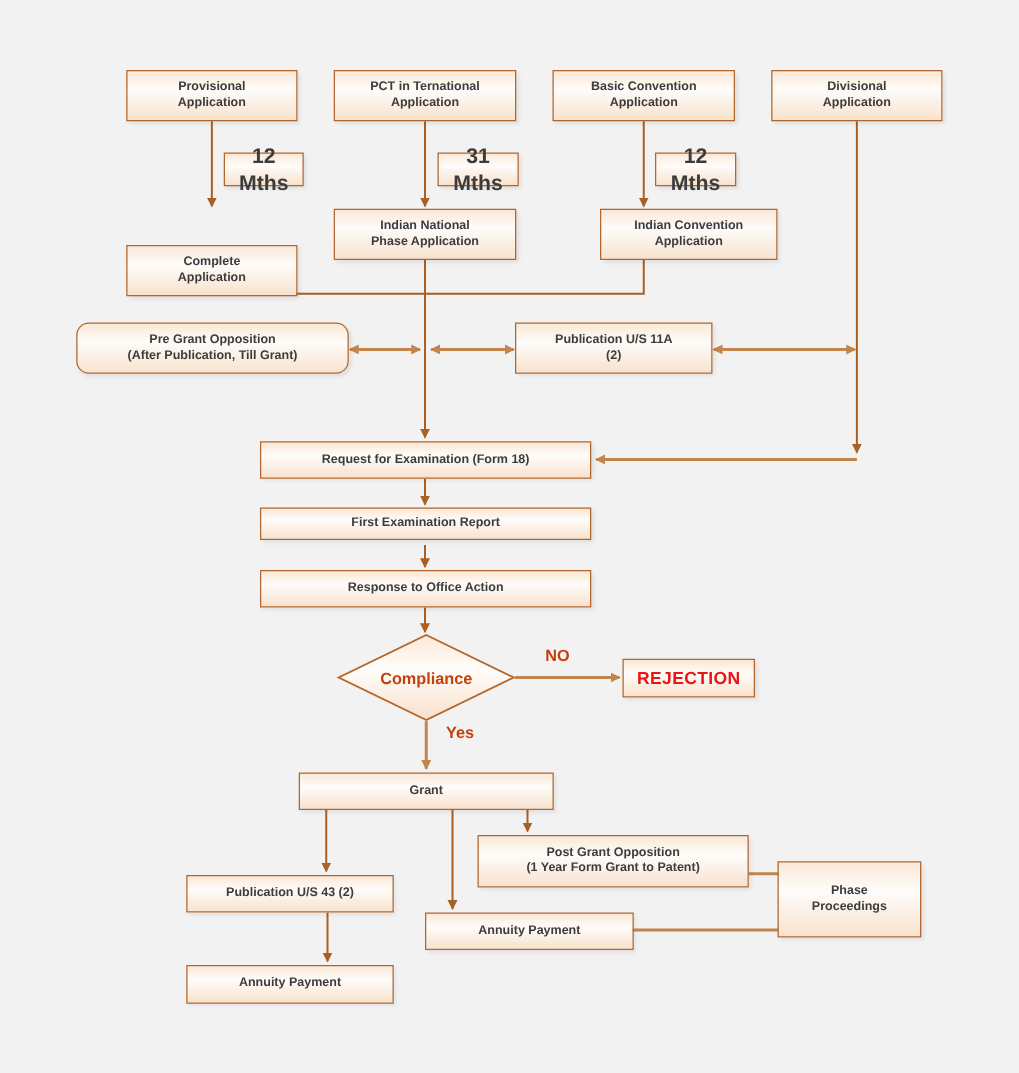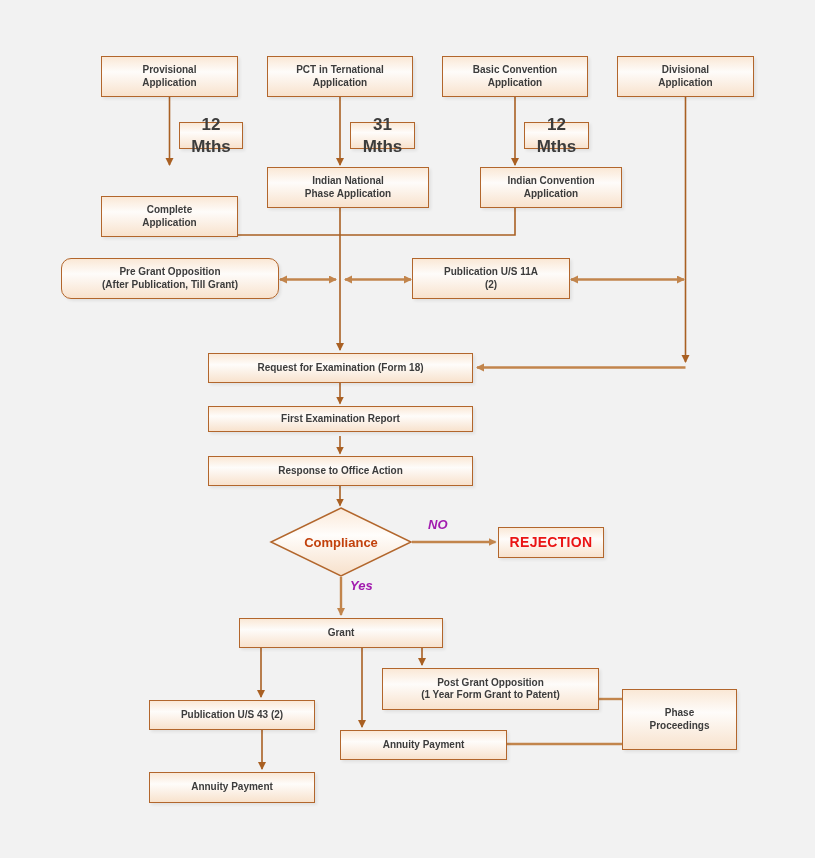--- a/index.html
+++ b/index.html
@@ -13,22 +13,22 @@
     border:1.5px solid #b2662c;
     background:linear-gradient(180deg,#fae8d6 0%,#fefcfa 38%,#f8e2cd 100%);
     color:#3c3c3c;font-weight:bold;font-size:10px;line-height:1.25;
     display:flex;align-items:center;justify-content:center;text-align:center;
     white-space:pre-line;
     box-shadow:2px 2px 3px rgba(0,0,0,0.07);
     padding:2px 3px;
   }
   .edge-label-box{font-size:17px;}
   .floating-label{
-    position:absolute;color:#a21caf;font-weight:bold;font-size:13px;
-    font-style:italic;
+    position:absolute;color:#c2410c;font-weight:bold;font-size:13px;
+    text-align:center;
   }
   .rejection{color:#ea1414;font-size:14px;letter-spacing:0.3px;}
   .diamond-label{
     position:absolute;background:none;border:none;box-shadow:none;
     color:#c2410c;font-weight:bold;font-size:13px;
     display:flex;align-items:center;justify-content:center;text-align:center;
   }
   svg.wires{position:absolute;left:0;top:0;pointer-events:none;}
   path.thin{stroke:#a96023;stroke-width:1.6;fill:none;}
   path.thick{stroke:#c2854c;stroke-width:2.4;fill:none;}
@@ -93,21 +93,21 @@
 Application</div>
   <div class="node" style="left:617px;top:56px;width:137px;height:41px;">Divisional
 Application</div>
 
   <div class="node edge-label-box" style="left:179px;top:122px;width:64px;height:27px;">12 Mths</div>
   <div class="node edge-label-box" style="left:350px;top:122px;width:65px;height:27px;">31 Mths</div>
   <div class="node edge-label-box" style="left:524px;top:122px;width:65px;height:27px;">12 Mths</div>
 
   <div class="node" style="left:101px;top:167px;width:137px;height:41px;margin-top:29px;">Complete
 Application</div>
-  <div class="node" style="left:267px;top:167px;width:162px;height:41px;">Indian National
+  <div class="node" style="left:267px;top:167px;width:146px;height:41px;">Indian National
 Phase Application</div>
   <div class="node" style="left:448px;top:167px;width:142px;height:41px;margin-left:32px;">Indian Convention
 Application</div>
 
   <div class="node" style="left:61px;top:258px;width:218px;height:41px;border-radius:10px;">Pre Grant Opposition
 (After Publication, Till Grant)</div>
   <div class="node" style="left:412px;top:258px;width:158px;height:41px;">Publication U/S 11A
 (2)</div>
 
   <div class="node" style="left:208px;top:353px;width:265px;height:30px;">Request for Examination (Form 18)</div>

